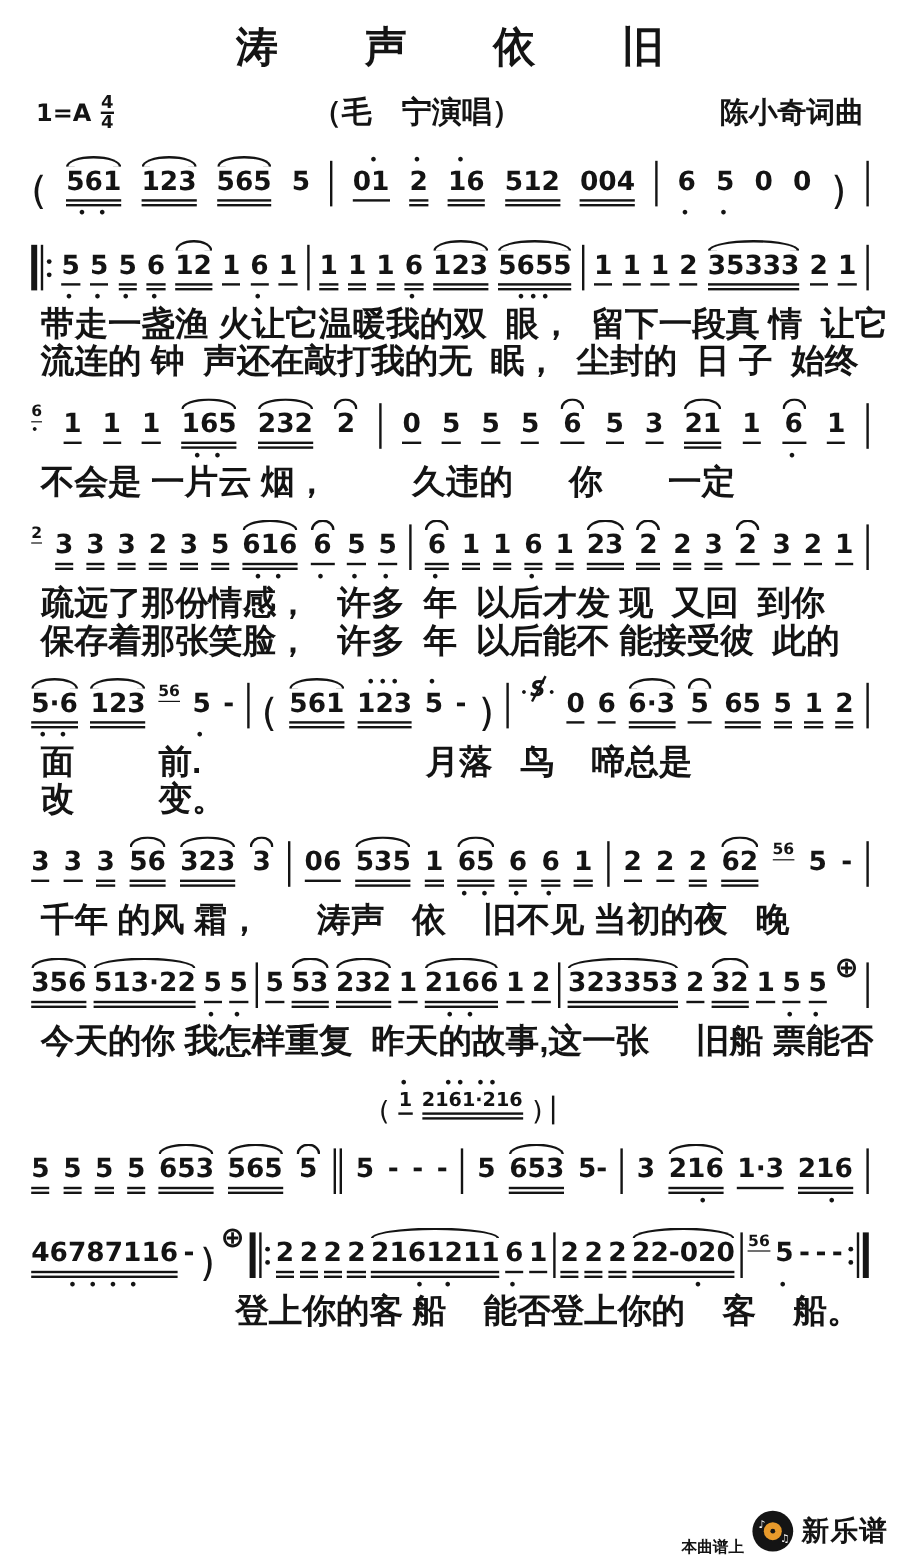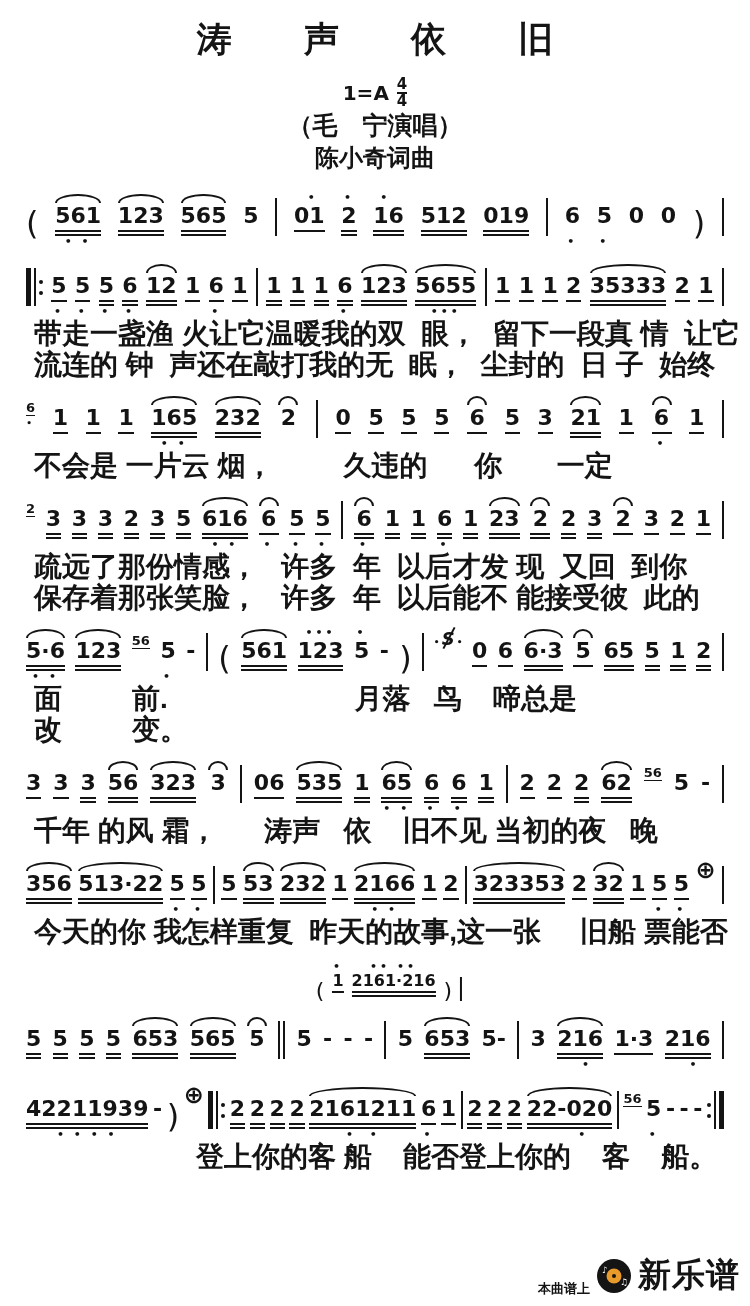--- a/index.html
+++ b/index.html
@@ -6,21 +6,21 @@
   body{
     width:750px;height:1306px;overflow:hidden;position:relative;
     font-family:"DejaVu Sans","Liberation Sans",sans-serif;color:#141414;
   }
   .sheet{padding:10px 26px 0 26px;box-sizing:border-box;}
   .title{
     text-align:center;font-size:35px;font-weight:700;
     letter-spacing:30px;padding-left:30px;margin:6px 0 14px 0;white-space:nowrap;
   }
   .meta{display:flex;justify-content:space-between;align-items:center;
-    font-size:20px;font-weight:700;margin:0 4px 14px 4px;flex-direction:column;}
+    font-size:20px;font-weight:700;margin:0 4px 14px 4px;}
   .key{display:flex;align-items:center;gap:8px;}
   .frac{display:inline-flex;flex-direction:column;line-height:1;font-size:15px;
     text-align:center;font-weight:700;}
   .frac .den{border-top:2px solid #141414;}
   .performer{font-size:25px;}
   .credit{font-size:24px;}
 
   .system{margin-bottom:10px;}
   .mrow{display:flex;align-items:flex-end;justify-content:space-between;width:100%;}
   .mrow.small{justify-content:center;gap:8px;transform:translateX(2%);margin-bottom:2px;}
@@ -61,21 +61,21 @@
   .segno .sl{position:absolute;left:50%;top:-3px;width:2px;height:24px;background:#141414;
     transform:rotate(28deg);}
   .segno::before{content:"•";position:absolute;left:-1px;top:3px;font-size:9px;font-style:normal;}
   .segno::after{content:"•";position:absolute;right:-1px;top:3px;font-size:9px;font-style:normal;}
 
   .lyr{font-size:28px;font-weight:700;line-height:31px;white-space:pre;
     font-family:"Liberation Sans","DejaVu Sans",sans-serif;}
 
   .footer{position:absolute;right:10px;bottom:8px;display:flex;align-items:center;gap:6px;}
   .footer .note-text{font-size:13px;font-weight:700;margin-top:27px;}
-  .brand{font-size:33px;font-weight:900;letter-spacing:1px;}
+  .brand{font-size:23px;font-weight:900;letter-spacing:1px;}
 </style>
 </head>
 <body>
 
 <div class="sheet">
   <div class="title">涛 声 依 旧</div>
   <div class="meta">
     <span class="key">
       <span>1=A</span>
       <span class="frac">
@@ -169,21 +169,21 @@
             <div class="top"></div>
             <div class="num">512</div>
             <div class="lines">
               <div class="uline"></div>
               <div class="uline"></div>
             </div>
             <div class="bot"></div>
           </div>
           <div class="tok">
             <div class="top"></div>
-            <div class="num">019</div>
+            <div class="num">004</div>
             <div class="lines">
               <div class="uline"></div>
               <div class="uline"></div>
             </div>
             <div class="bot"></div>
           </div>
           <div class="bar">
             <div class="bl"></div>
           </div>
           <div class="tok">
@@ -1550,21 +1550,21 @@
           </div>
           <div class="bar">
             <div class="bl"></div>
           </div>
         </div>
       </div>
       <div class="system">
         <div class="mrow">
           <div class="tok">
             <div class="top"></div>
-            <div class="num">42211939</div>
+            <div class="num">46787116</div>
             <div class="lines">
               <div class="uline"></div>
               <div class="uline"></div>
             </div>
             <div class="bot">• • • •</div>
           </div>
           <div class="tok">
             <div class="top"></div>
             <div class="num">-</div>
             <div class="lines"></div>

